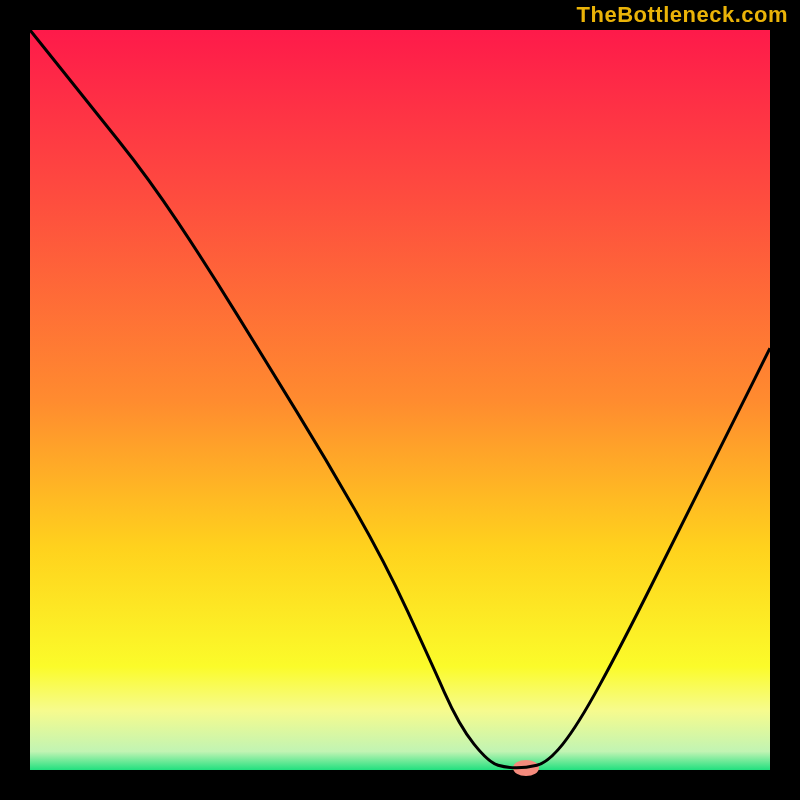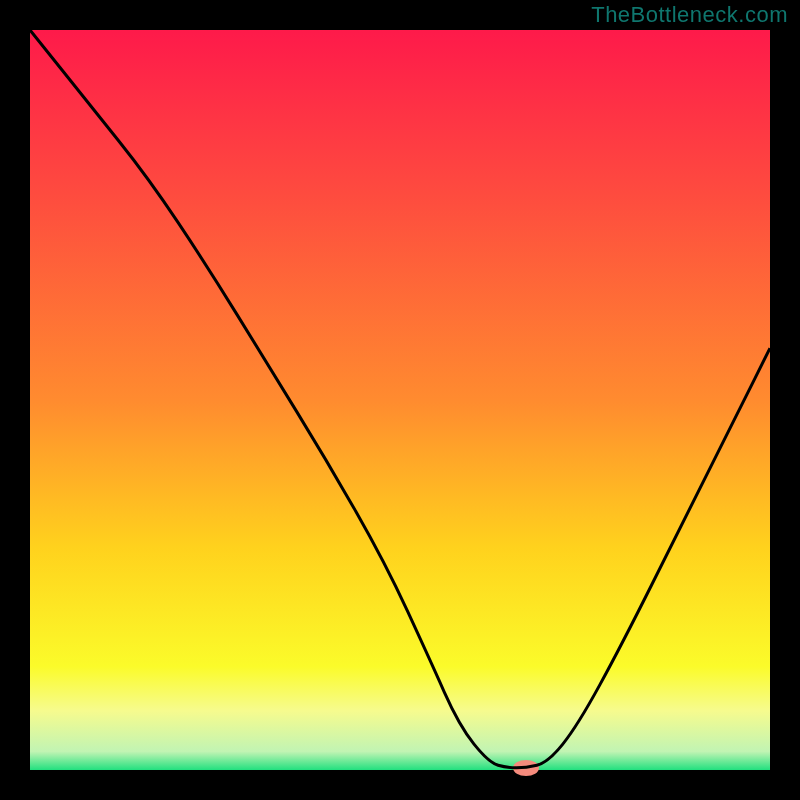--- a/index.html
+++ b/index.html
@@ -14,23 +14,23 @@
   .frame {
     position: relative;
     width: 800px;
     height: 800px;
     background: #000;
   }
   .watermark {
     position: absolute;
     top: 2px;
     right: 12px;
-    color: #0f766e;
+    color: #eab308;
     font-size: 22px;
-    font-weight: 400;
+    font-weight: 700;
     letter-spacing: 0.5px;
     z-index: 10;
     user-select: none;
   }
   .plot {
     position: absolute;
     left: 30px;
     top: 30px;
     width: 740px;
     height: 740px;

